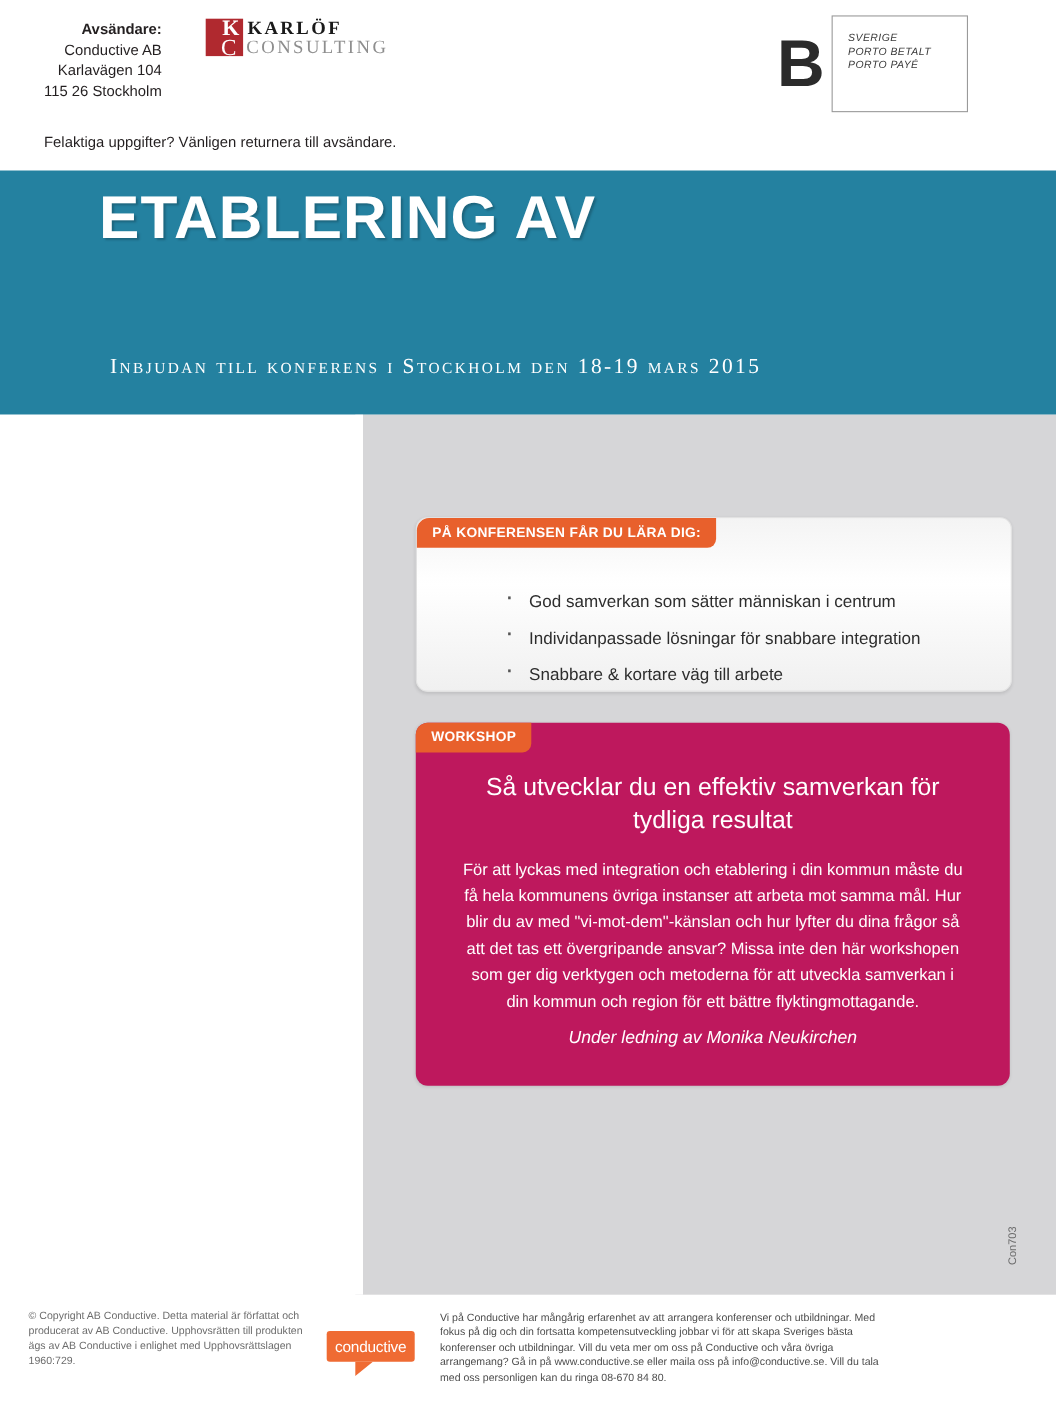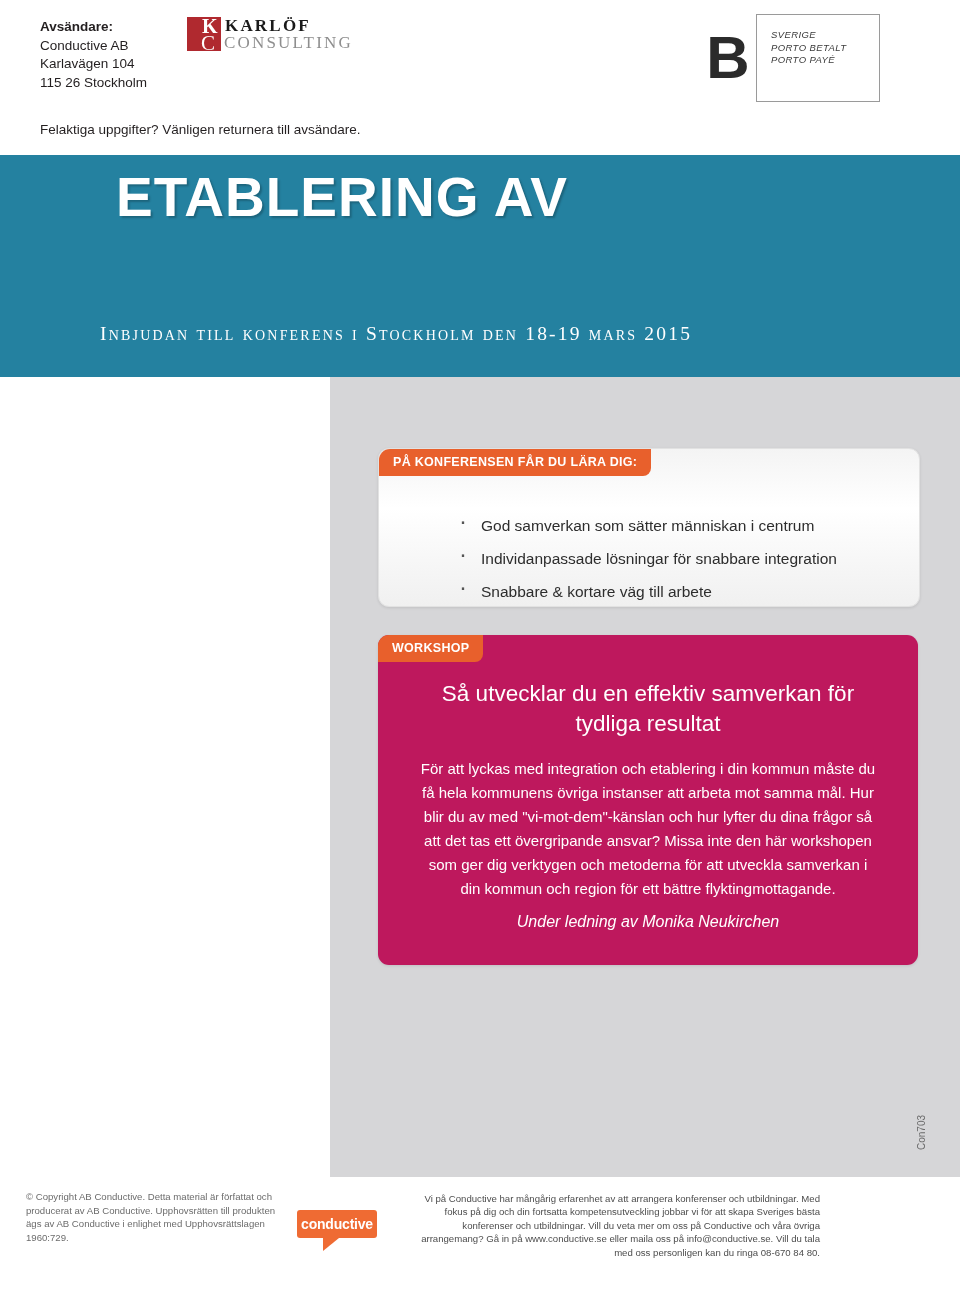--- a/index.html
+++ b/index.html
@@ -7,32 +7,32 @@
     width:960px;height:1291px;
     background:#ffffff;
     font-family:"Liberation Sans", sans-serif;
     -webkit-font-smoothing:antialiased;
     overflow:hidden;
     position:relative;
   }
   .page{position:relative;width:960px;height:1291px;overflow:hidden;background:#fff;}
 
   
-  .addr-block{position:absolute;left:40px;top:18px;font-size:13.5px;line-height:18.5px;color:#231f20;}
+  .addr-block{position:absolute;left:40px;top:18px;font-size:13.5px;line-height:18.5px;color:#231f20;text-align:right;}
   .addr-block .lbl{font-weight:bold;}
   .return-note{position:absolute;left:40px;top:122px;font-size:13.5px;color:#231f20;}
 
   .stamp{position:absolute;left:700px;top:14px;width:180px;height:88px;display:flex;align-items:stretch;}
   .stamp .bigb{width:56px;display:flex;align-items:center;justify-content:center;font-size:60px;font-weight:bold;line-height:1;color:#2b2b2b;font-family:"Liberation Sans",sans-serif;}
   .stamp .sbox{flex:1;border:1px solid #9a9a9a;padding:14px 0 0 14px;box-sizing:border-box;font-style:italic;}
   .stamp .sbox div{font-size:9.5px;letter-spacing:.4px;line-height:12.5px;color:#3a3a3a;}
 
   
   .hero{position:absolute;left:0;top:155px;width:960px;height:222px;background:#2481a0;}
-  .hero-title{position:absolute;left:116px;top:14px;color:#fff;font-size:55px;line-height:56px;font-weight:bold;letter-spacing:1px;
+  .hero-title{position:absolute;left:90px;top:14px;color:#fff;font-size:55px;line-height:56px;font-weight:bold;letter-spacing:1px;
     text-shadow:2px 2px 2px rgba(0,0,0,.22);font-family:"Liberation Sans",sans-serif;}
   .hero-sub{position:absolute;left:100px;top:168px;color:#ffffff;font-size:19.5px;letter-spacing:2.2px;
     font-family:"Liberation Serif",serif;font-variant:small-caps;}
 
   
   .leftcol{position:absolute;left:0;top:377px;width:330px;height:800px;background:#fff;z-index:3;}
   .bar-purple{position:absolute;left:0;width:323px;height:26px;background:#8c2a7f;}
   .bar-purple span{color:#fff;font-size:14px;font-weight:bold;letter-spacing:3.2px;line-height:26px;padding-left:22px;display:block;}
   #bar-talare{top:384px;}
   #bar-folj{top:1033px;}
@@ -73,21 +73,21 @@
   .shield.sh-filip{width:36px;height:46px;background:#9a9a9a;border-radius:2px 2px 15px 15px;}
   .shield.sh-esk{width:32px;height:44px;background:#2f93d6;border-radius:2px 2px 13px 13px;}
   .shield.sh-soll{width:33px;height:42px;background:#9b9b9b;border-radius:2px 2px 14px 14px;}
   .shield.sh-var{width:36px;height:39px;background:#e8b96a;border-radius:2px 2px 15px 15px;}
   .shield.sh-strom{width:40px;height:48px;background:#d0342c;border-radius:2px 2px 16px 16px;}
 
   .saco-ring{width:82px;height:82px;border-radius:50%;border:1.6px dotted #3aa6a0;display:flex;align-items:center;justify-content:center;}
   .saco-word{font-family:"Liberation Sans",sans-serif;font-size:25px;color:#1a1a1a;letter-spacing:-.5px;background:#fff;padding:0 3px;}
 
   
-  .card{position:absolute;border-radius:11px;}
+  .card{position:absolute;border-radius:11px;margin-top:22px;}
   .card-learn{left:378px;top:448px;width:540px;height:157px;
     background:linear-gradient(180deg,#f4f4f4 0%,#ffffff 38%,#f0f0f0 100%);
     border:1px solid #e2e2e2;box-shadow:0 1px 3px rgba(0,0,0,.10);}
   .pill-orange{position:absolute;left:0;top:0;height:27px;background:#e8602c;border-radius:11px 0 8px 0;
     color:#fff;font-size:12.5px;font-weight:bold;letter-spacing:.3px;line-height:27px;padding:0 14px;}
   .learn-list{position:absolute;left:36px;top:44px;width:480px;}
   .learn-list li{font-size:15.5px;color:#2d2d2d;line-height:33px;list-style:none;position:relative;padding-left:26px;}
   .learn-list li:before{content:"\00B7";position:absolute;left:4px;top:-5px;font-size:24px;color:#555;}
 
   .card-workshop{left:378px;top:635px;width:540px;height:330px;background:#be185d;border-radius:11px;box-shadow:0 1px 3px rgba(0,0,0,.10);}
@@ -109,23 +109,23 @@
   .social{position:absolute;display:flex;align-items:center;}
   .soc-li{left:26px;top:1075px;}
   .soc-tw{left:26px;top:1130px;}
   .social .lbl{margin-left:14px;font-size:15px;font-weight:bold;color:#1a1a1a;}
   .li-badge{width:30px;height:30px;background:#1878b4;border-radius:4px;color:#fff;font-weight:bold;font-size:19px;
     display:flex;align-items:center;justify-content:center;font-family:"Liberation Sans",sans-serif;}
   .tw-badge{width:34px;height:28px;display:flex;align-items:center;justify-content:center;}
 
   
   .foot-left{position:absolute;left:26px;top:1190px;width:250px;font-size:9.6px;line-height:13.6px;color:#6c6c6c;}
-  .foot-right{position:absolute;left:400px;top:1192px;width:420px;font-size:9.6px;line-height:13.4px;color:#4d4d4d;text-align:right;}
+  .foot-right{position:absolute;left:400px;top:1192px;width:420px;font-size:9.6px;line-height:13.4px;color:#4d4d4d;}
   .cond-logo{position:absolute;left:297px;top:1210px;width:80px;height:34px;}
-  .cond-bubble{width:80px;height:28px;background:#ef6b33;border-radius:3px;color:#fff;font-size:14px;font-weight:bold;
+  .cond-bubble{width:80px;height:28px;background:#ef6b33;border-radius:3px;color:#fff;font-size:14px;font-weight:normal;
     display:flex;align-items:center;justify-content:center;letter-spacing:-.2px;}
   .cond-tail{width:0;height:0;border-left:0 solid transparent;border-right:16px solid transparent;border-top:13px solid #ef6b33;margin-left:26px;}
   .vert-code{position:absolute;left:916px;top:1150px;font-size:10px;color:#6b6b6b;transform:rotate(-90deg);transform-origin:left top;white-space:nowrap;}
 </style>
 </head>
 <body>
 
 <div class="page">
 
   <div class="addr-block">

